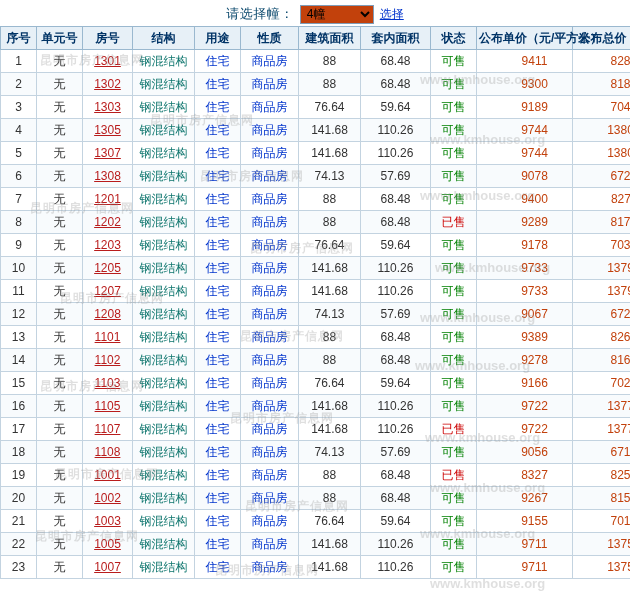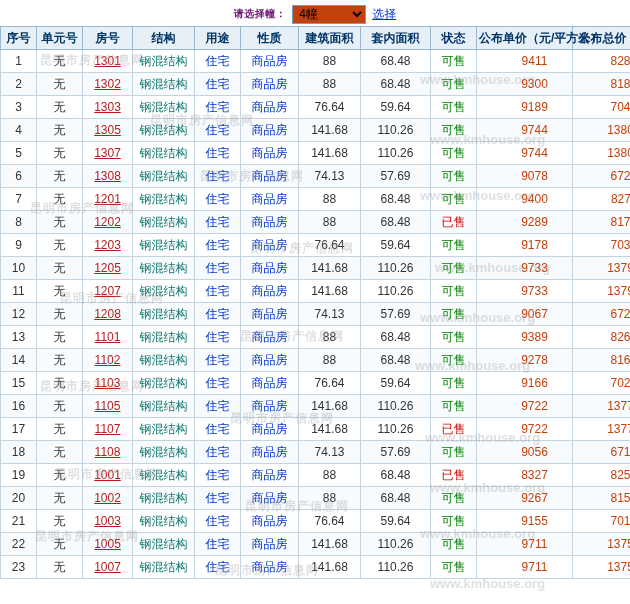--- a/index.html
+++ b/index.html
@@ -22,23 +22,23 @@
     height: 26px;
     display: flex;
     align-items: center;
     justify-content: center;
     gap: 6px;
     background: #ffffff;
     padding-top: 2px;
     box-sizing: border-box;
   }
   .selector-label {
-    font-size: 10px;
-    font-weight: bold;
-    color: #701a75;
+    font-size: 13px;
+    font-weight: normal;
+    color: #0c4a6e;
     letter-spacing: 0.5px;
   }
   .selector-select {
     font-family: "Liberation Sans", sans-serif;
     font-size: 12px;
     height: 19px;
     width: 74px;
     border: 1px solid #7f9db9;
     background: #c2410c;
     color: #000;

